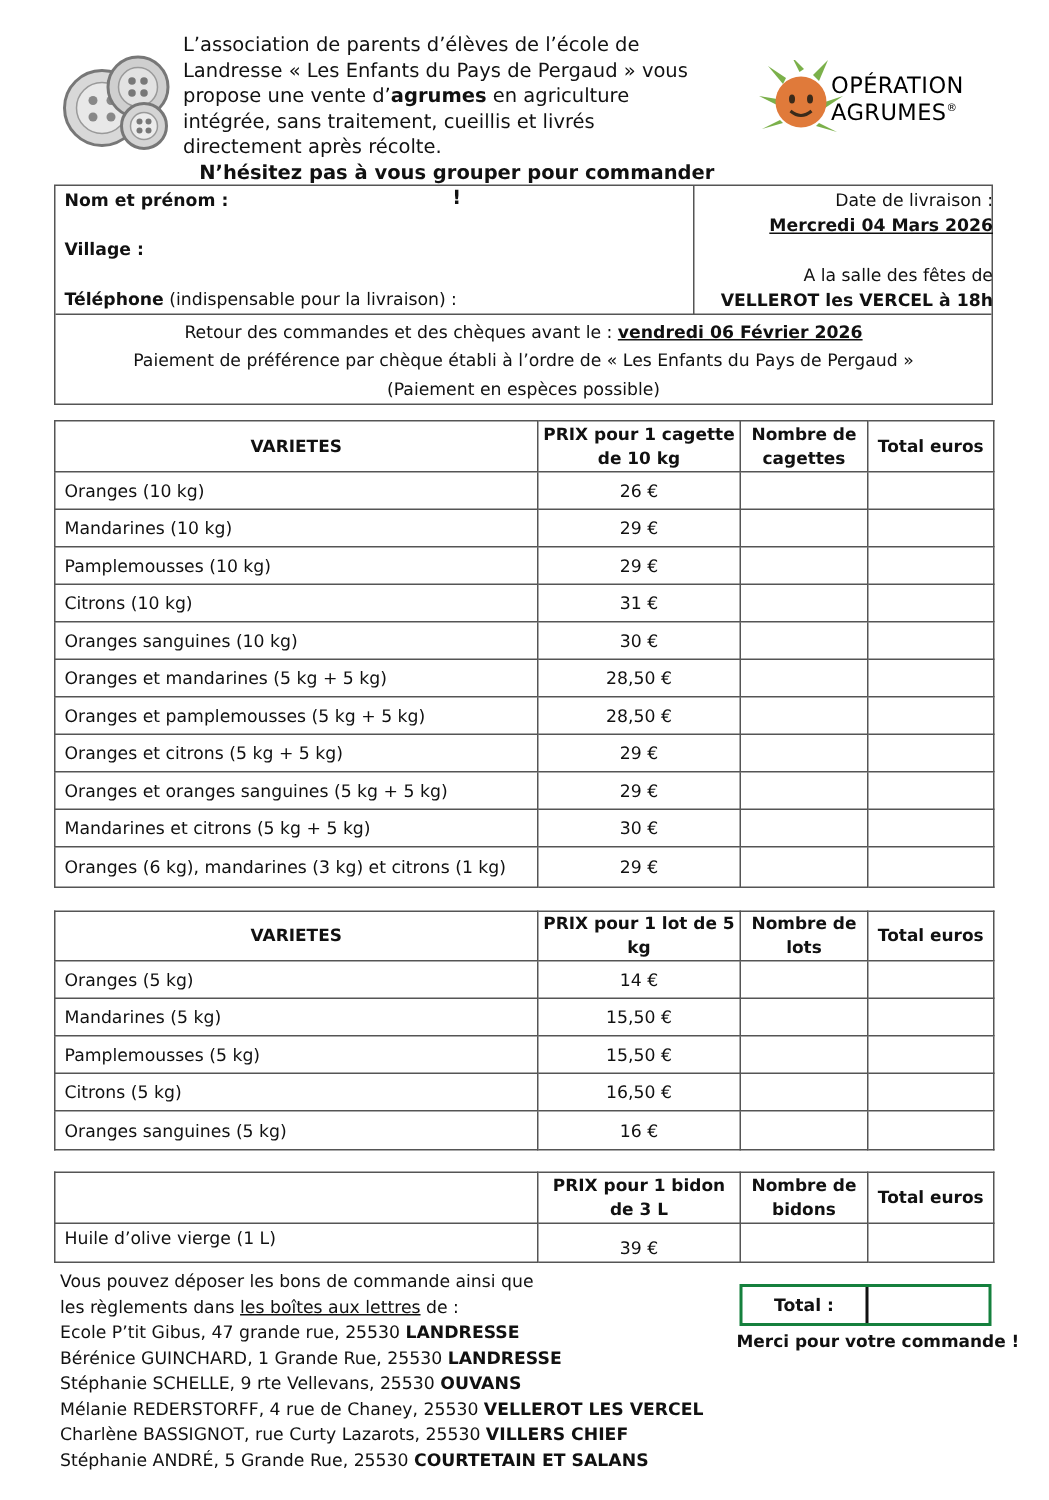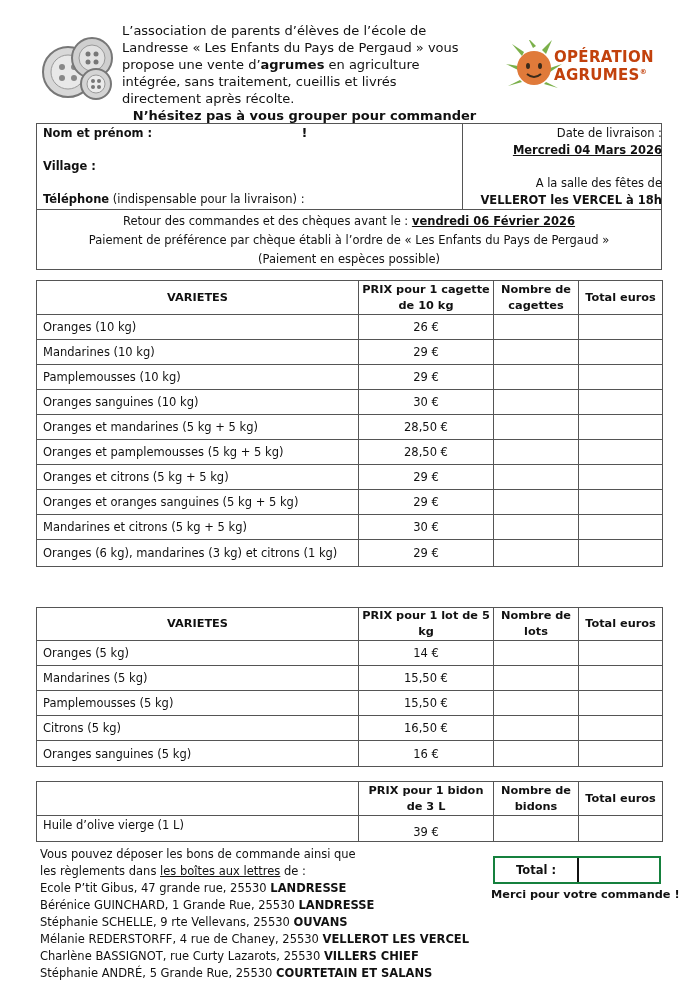--- a/index.html
+++ b/index.html
@@ -5,21 +5,21 @@
   * { box-sizing: border-box; margin: 0; padding: 0; }
   html, body { width: 699px; height: 1000px; background: #fff; overflow: hidden; }
   body { font-family: "DejaVu Sans", sans-serif; color: #111; font-size: 11.5px; position: relative; }
 
   .header { position: absolute; left: 0; top: 0; width: 699px; height: 118px; }
   .logo-buttons { position: absolute; left: 40px; top: 32px; width: 76px; height: 70px; }
   .intro { position: absolute; left: 122px; top: 22px; width: 355px; line-height: 17px; font-size: 13px; }
   .intro b { font-weight: bold; }
   .intro .cta { display: block; text-align: center; font-weight: bold; margin-left: 10px; }
   .logo-agrumes { position: absolute; left: 506px; top: 40px; width: 160px; height: 52px; }
-  .logo-agrumes .txt { position: absolute; left: 48px; top: 10px; font-size: 15px; color: #c2410c; line-height: 15px; letter-spacing: 0.3px; font-weight: bold; }
+  .logo-agrumes .txt { position: absolute; left: 48px; top: 10px; font-size: 15px; color: #000000; line-height: 15px; letter-spacing: 0.3px; }
 
   .info-box { position: absolute; left: 36px; top: 123px; width: 626px; height: 147px; border: 1px solid #555; }
   .info-top { position: absolute; left: 0; top: 0; width: 100%; height: 86px; border-bottom: 1px solid #555; }
   .info-left { position: absolute; left: 0; top: 0; width: 426px; height: 86px; border-right: 1px solid #555; padding: 3px 6px; }
   .info-left .field { position: absolute; left: 6px; font-size: 11.5px; }
   .info-left .field b { font-weight: bold; margin-top: 18px; }
   .info-right { position: absolute; left: 427px; top: 0; width: 198px; height: 86px; text-align: right; font-size: 11.5px; }
   .info-right .line { position: absolute; left: 0; width: 100%; }
   .info-bottom { position: absolute; left: 0; top: 87px; width: 100%; height: 59px; text-align: center; font-size: 11.5px; line-height: 19px; padding-top: 1px; }
   .u { text-decoration: underline; font-weight: bold; }
@@ -139,20 +139,26 @@
         <td></td>
         <td></td>
       </tr>
   <tr style="height:25px">
         <td class="name">Pamplemousses (10 kg)</td>
         <td class="price">29 €</td>
         <td></td>
         <td></td>
       </tr>
   <tr style="height:25px">
+        <td class="name">Citrons (10 kg)</td>
+        <td class="price">31 €</td>
+        <td></td>
+        <td></td>
+      </tr>
+  <tr style="height:25px">
         <td class="name">Oranges sanguines (10 kg)</td>
         <td class="price">30 €</td>
         <td></td>
         <td></td>
       </tr>
   <tr style="height:25px">
         <td class="name">Oranges et mandarines (5 kg + 5 kg)</td>
         <td class="price">28,50 €</td>
         <td></td>
         <td></td>

